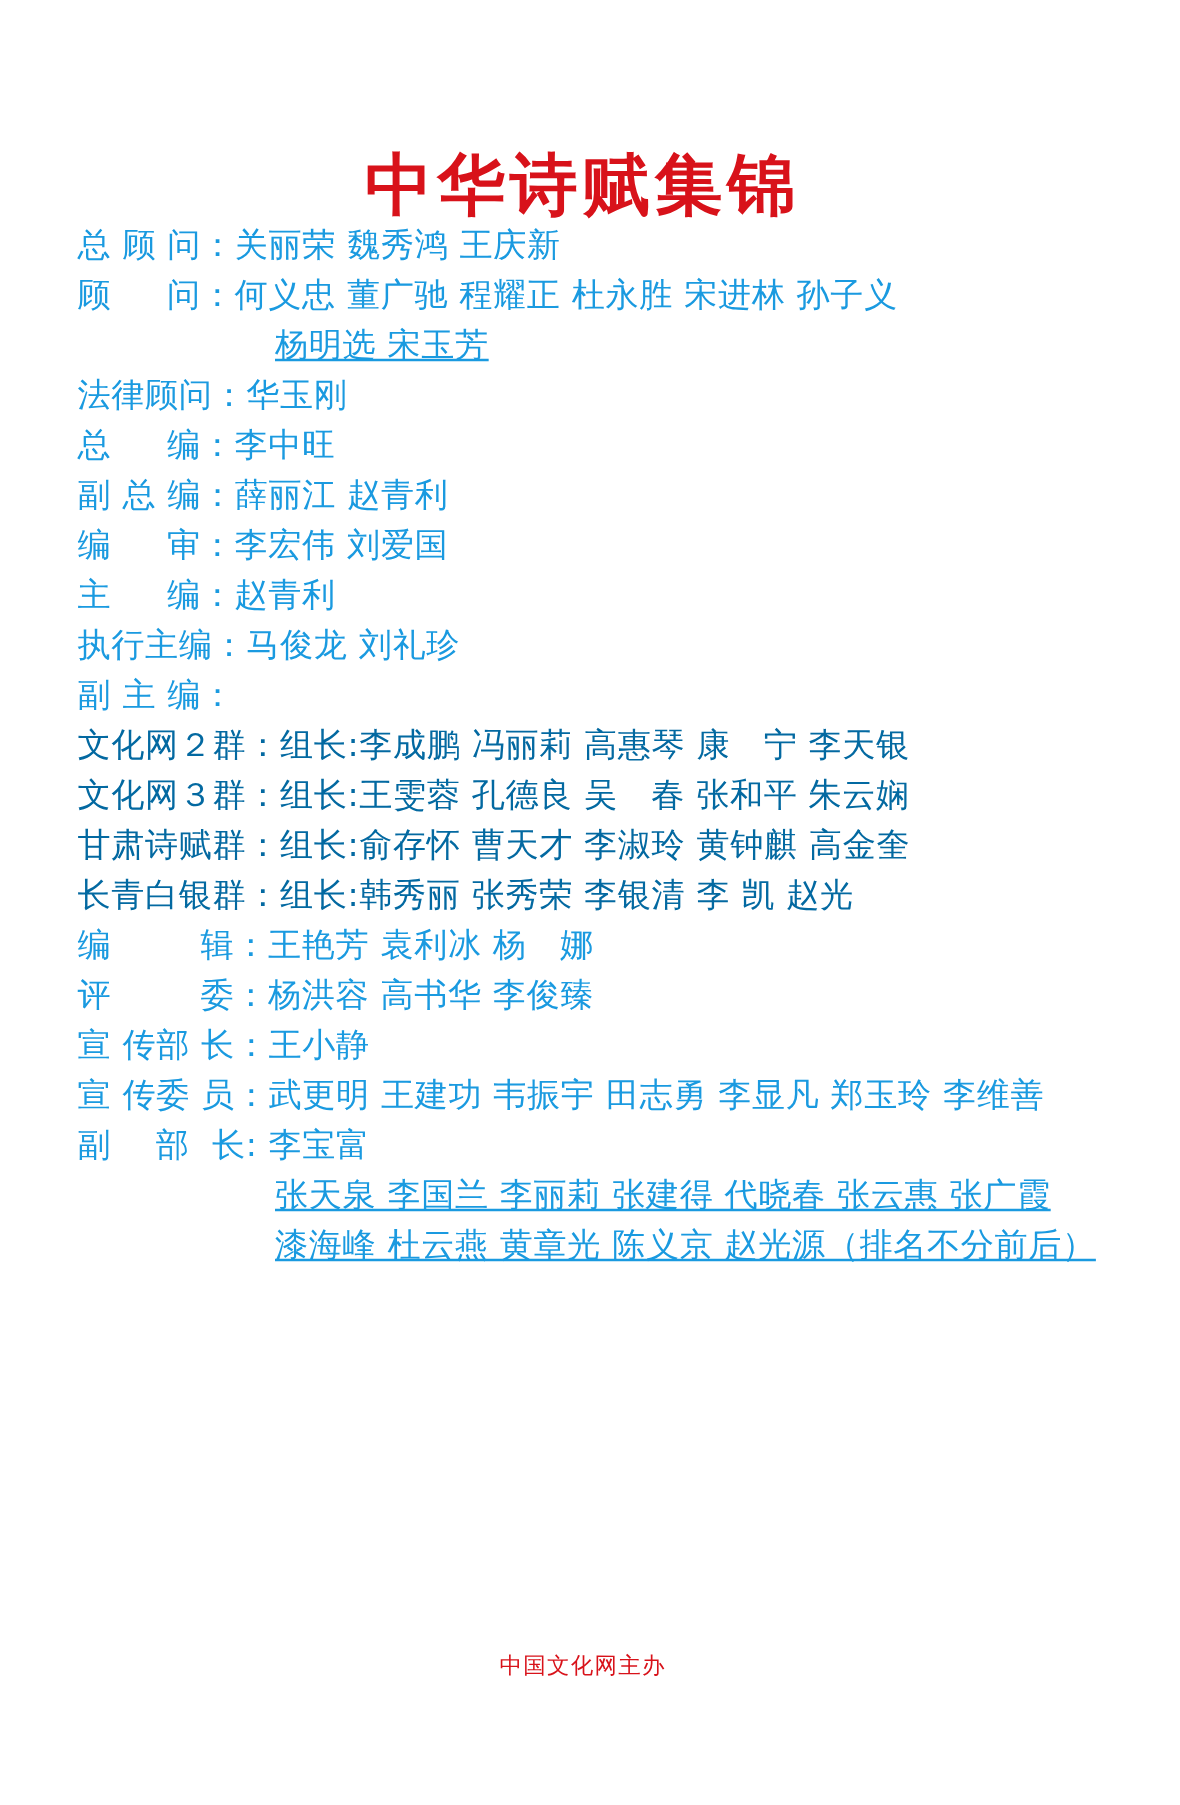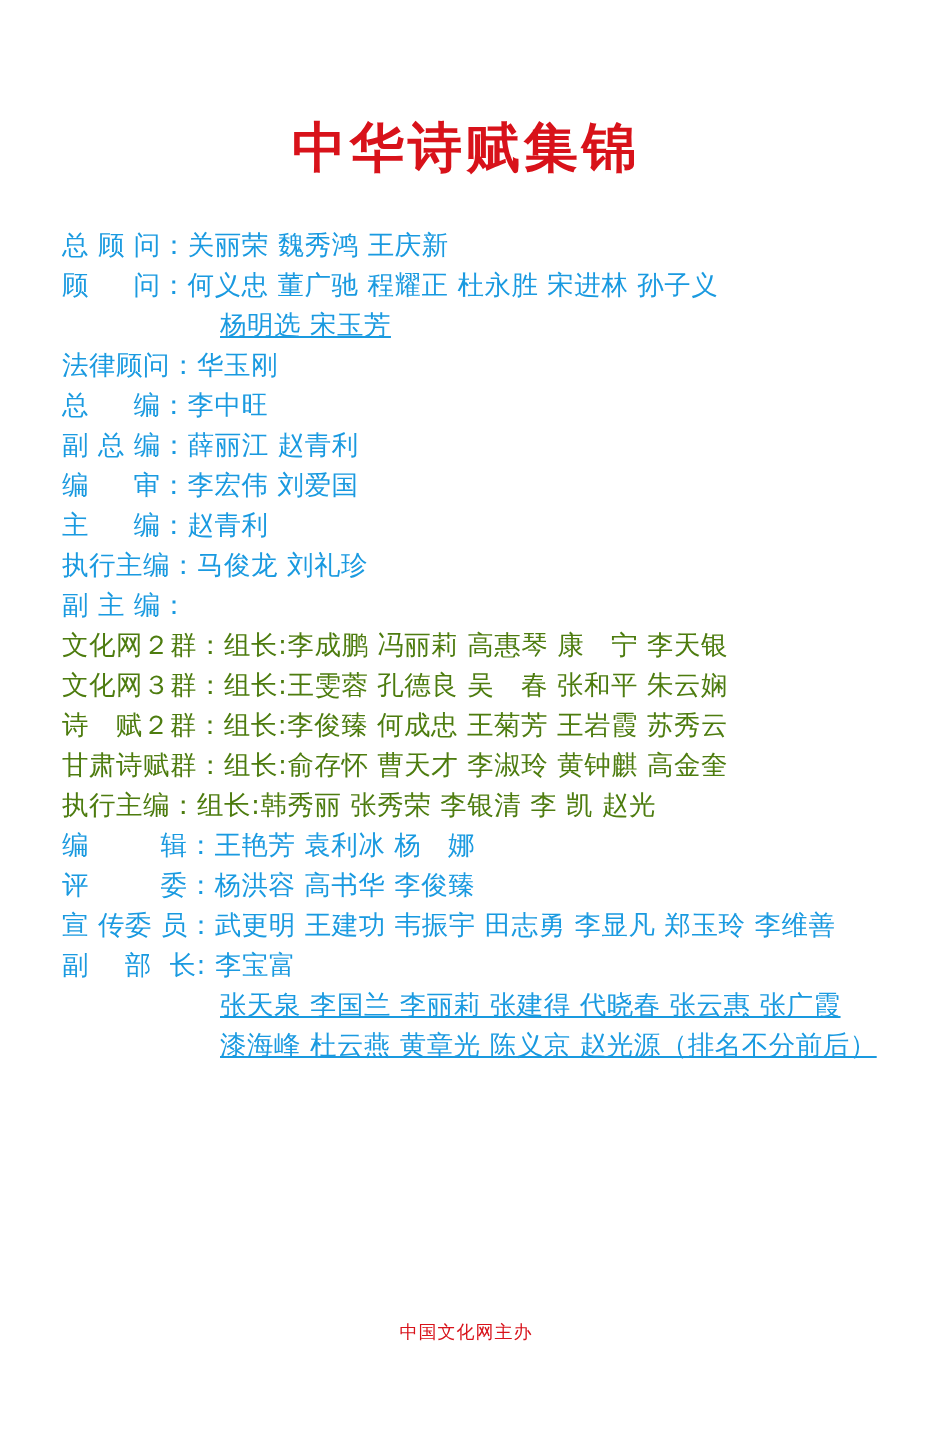--- a/index.html
+++ b/index.html
@@ -23,34 +23,33 @@
     text-align: center;
     color: #d8121a;
     font-size: 54px;
     font-weight: bold;
     letter-spacing: 4px;
     padding-top: 118px;
     line-height: 1.1;
     font-family: "DejaVu Sans", "Liberation Sans", sans-serif;
   }
   .roster {
-    margin-top: 48px;
     padding-left: 62px;
     padding-right: 40px;
   }
   .line {
     color: #1a9ae0;
     font-size: 26.5px;
     line-height: 40px;
     white-space: pre;
     font-family: "DejaVu Sans", "Liberation Sans", sans-serif;
     letter-spacing: 0.5px;
   }
   .line.deep {
-    color: #4d7c0f;
+    color: #0369a1;
   }
   .line.indent {
     padding-left: 158px;
     text-decoration: underline;
   }
   .footer {
     position: absolute;
     left: 0;
     right: 0;
     top: 1320px;
@@ -74,25 +73,25 @@
     <div class="line indent">杨明选 宋玉芳</div>
     <div class="line">法律顾问：华玉刚</div>
     <div class="line">总     编：李中旺</div>
     <div class="line">副 总 编：薛丽江 赵青利</div>
     <div class="line">编     审：李宏伟 刘爱国</div>
     <div class="line">主     编：赵青利</div>
     <div class="line">执行主编：马俊龙 刘礼珍</div>
     <div class="line">副 主 编：</div>
     <div class="line deep">文化网２群：组长:李成鹏 冯丽莉 高惠琴 康   宁 李天银</div>
     <div class="line deep">文化网３群：组长:王雯蓉 孔德良 吴   春 张和平 朱云娴</div>
-    <div class="line deep">诗   赋２群：组长:李俊臻 何成忠 王菊芳 王岩霞 苏秀云</div>
     <div class="line deep">甘肃诗赋群：组长:俞存怀 曹天才 李淑玲 黄钟麒 高金奎</div>
-    <div class="line deep">执行主编：组长:韩秀丽 张秀荣 李银清 李 凯 赵光</div>
+    <div class="line deep">长青白银群：组长:韩秀丽 张秀荣 李银清 李 凯 赵光</div>
     <div class="line">编        辑：王艳芳 袁利冰 杨   娜</div>
     <div class="line">评        委：杨洪容 高书华 李俊臻</div>
+    <div class="line">宣 传部 长：王小静</div>
     <div class="line">宣 传委 员：武更明 王建功 韦振宇 田志勇 李显凡 郑玉玲 李维善</div>
     <div class="line">副    部  长: 李宝富</div>
     <div class="line indent">张天泉 李国兰 李丽莉 张建得 代晓春 张云惠 张广霞</div>
     <div class="line indent">漆海峰 杜云燕 黄章光 陈义京 赵光源（排名不分前后）</div>
   </div>
 
   <div class="footer">中国文化网主办</div>
 
 </div>
 

